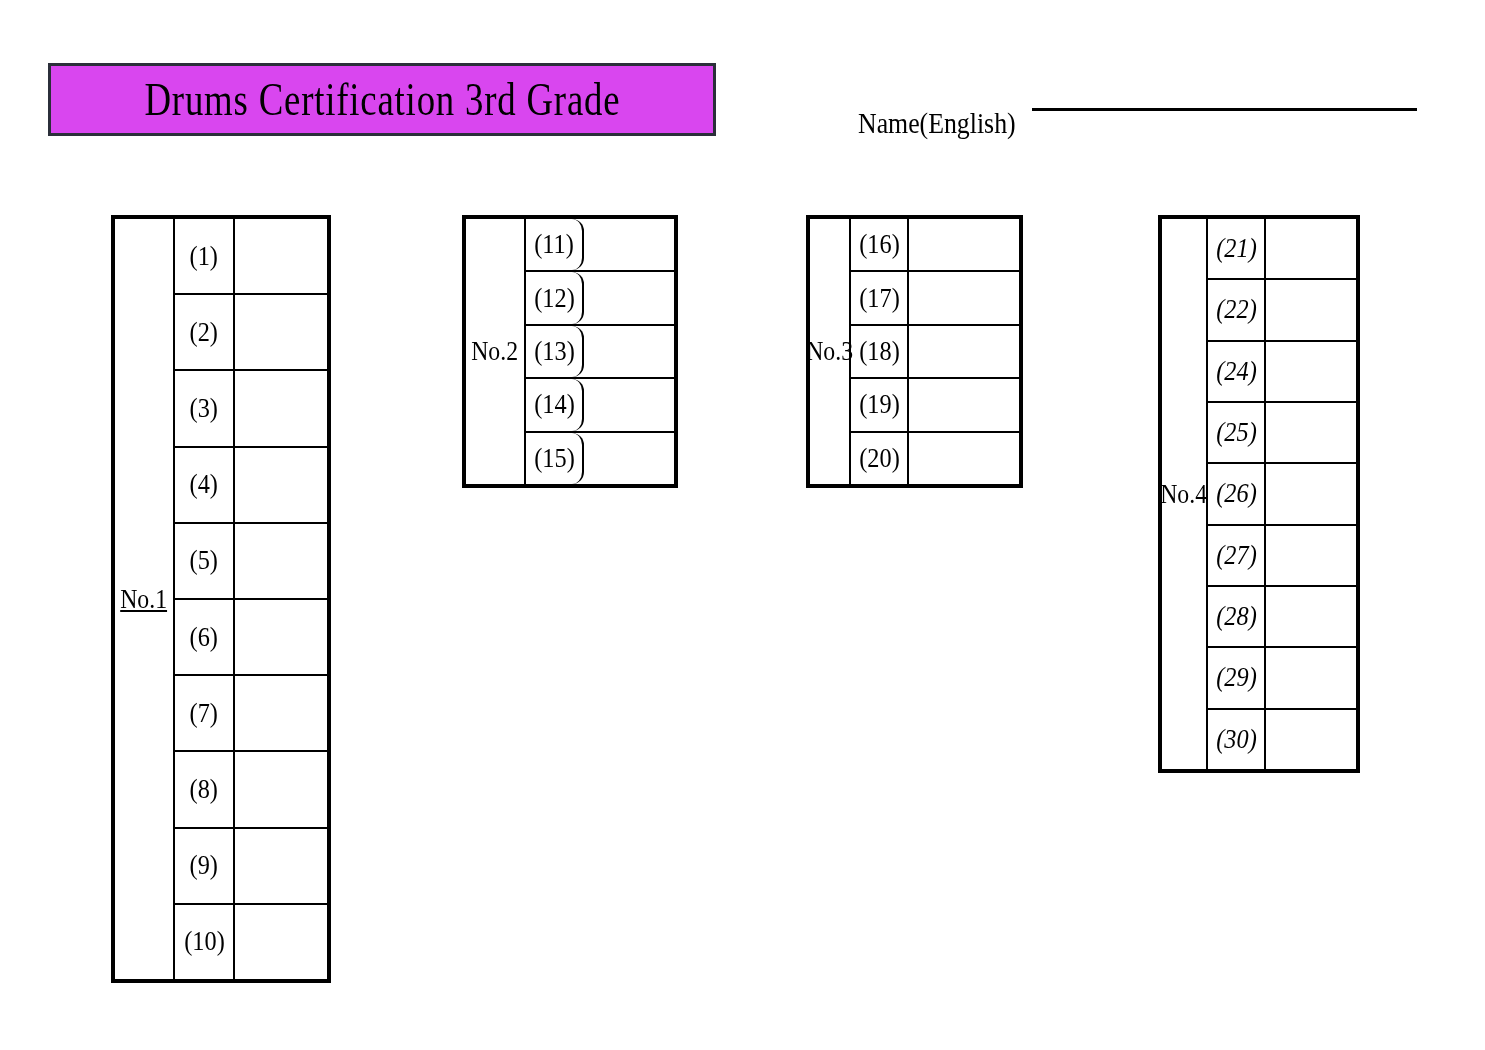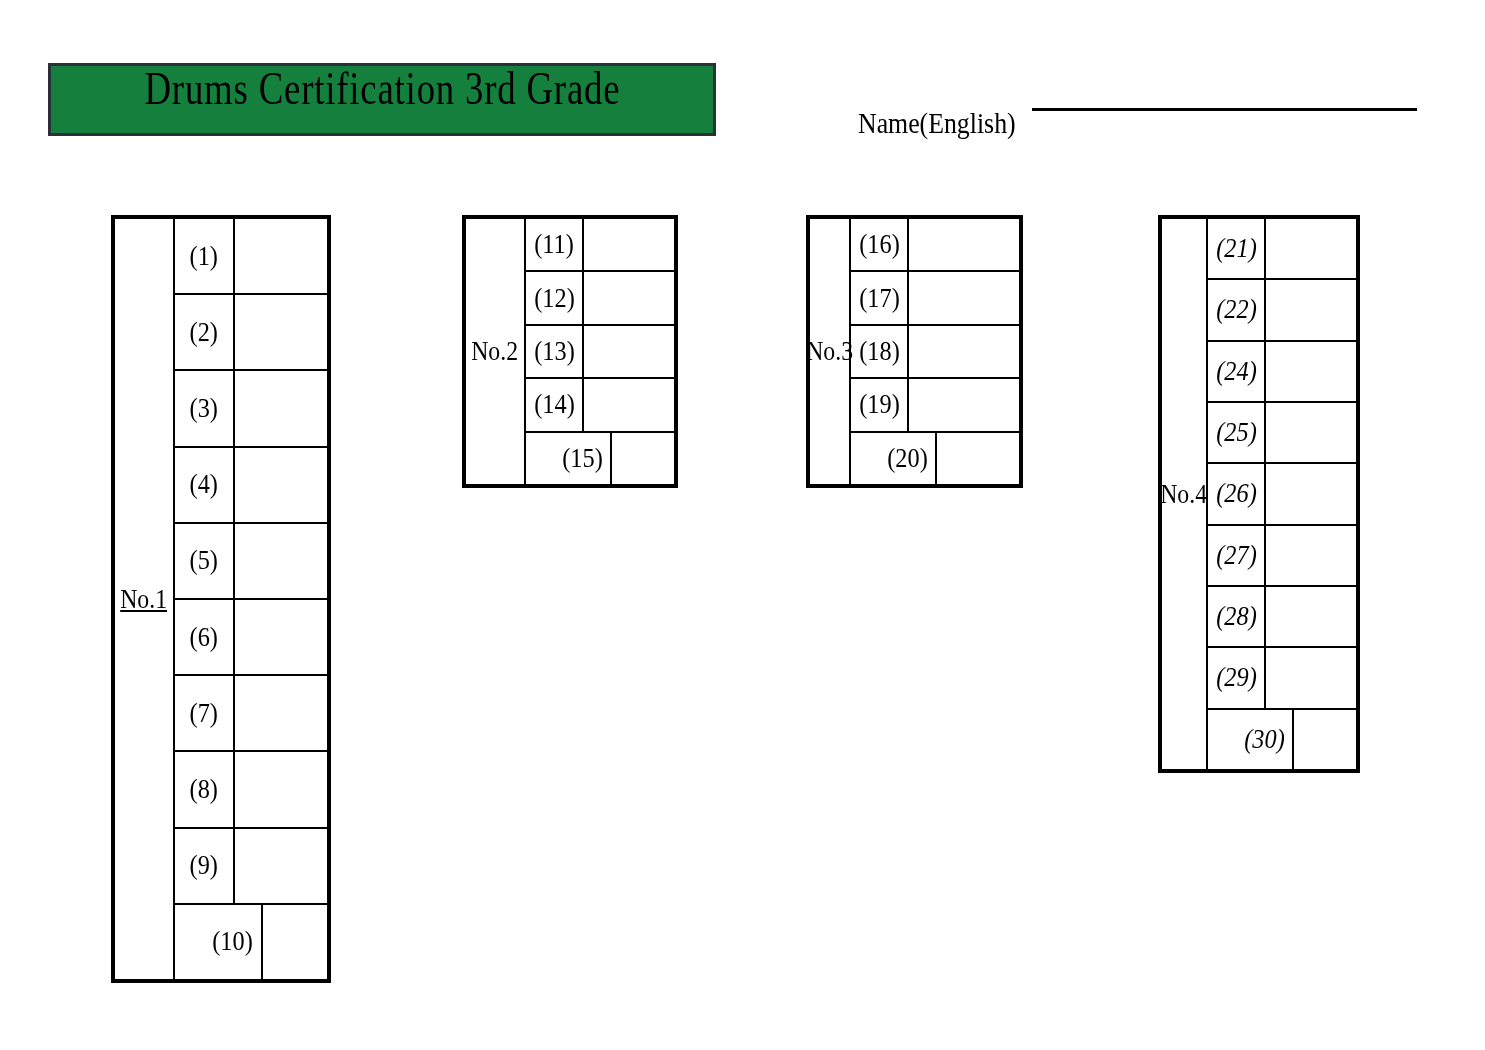--- a/index.html
+++ b/index.html
@@ -18,24 +18,24 @@
   }
 
   
   #title-box {
     position: absolute;
     left: 48px;
     top: 63px;
     width: 668px;
     height: 73px;
     border: 3px solid #2b2f3a;
-    background: #15803d;
-    box-sizing: border-box;
-    display: flex;
-    align-items: flex-start;
+    background: #d946ef;
+    box-sizing: border-box;
+    display: flex;
+    align-items: center;
     justify-content: center;
   }
   #title-text {
     font-family: "Liberation Serif", "DejaVu Serif", serif;
     font-size: 46px;
     line-height: 1;
     letter-spacing: 1px;
     transform: scaleX(0.80);
     transform-origin: center center;
     white-space: nowrap;
@@ -98,21 +98,20 @@
   .row {
     flex: 1 1 0;
     display: flex;
     flex-direction: row;
     box-sizing: border-box;
     border-bottom: 2px solid #000000;
     min-height: 0;
   }
   .row:last-child {
     border-bottom: none;
-    margin-left: 28px;
   }
   .num-cell {
     box-sizing: border-box;
     border-right: 2px solid #000000;
     display: flex;
     align-items: center;
     justify-content: center;
     flex: 0 0 auto;
   }
   .num-text {
@@ -127,21 +126,21 @@
     box-sizing: border-box;
   }
 
   
   #table-no1 { left: 111px; top: 215px; width: 220px; height: 768px; }
   #table-no1 .label-col { width: 58px; text-decoration: underline; }
   #table-no1 .num-cell  { width: 60px; }
 
   #table-no2 { left: 462px; top: 215px; width: 216px; height: 273px; }
   #table-no2 .label-col { width: 58px; }
-  #table-no2 .num-cell  { width: 58px; }
+  #table-no2 .num-cell  { width: 58px; border-radius: 12px; }
 
   #table-no3 { left: 806px; top: 215px; width: 217px; height: 273px; }
   #table-no3 .label-col { width: 39px; }
   #table-no3 .num-cell  { width: 58px; }
 
   #table-no4 { left: 1158px; top: 215px; width: 202px; height: 558px; }
   #table-no4 .label-col { width: 44px; }
   #table-no4 .num-cell  { width: 58px; font-style: italic; }
 </style>
 </head>

